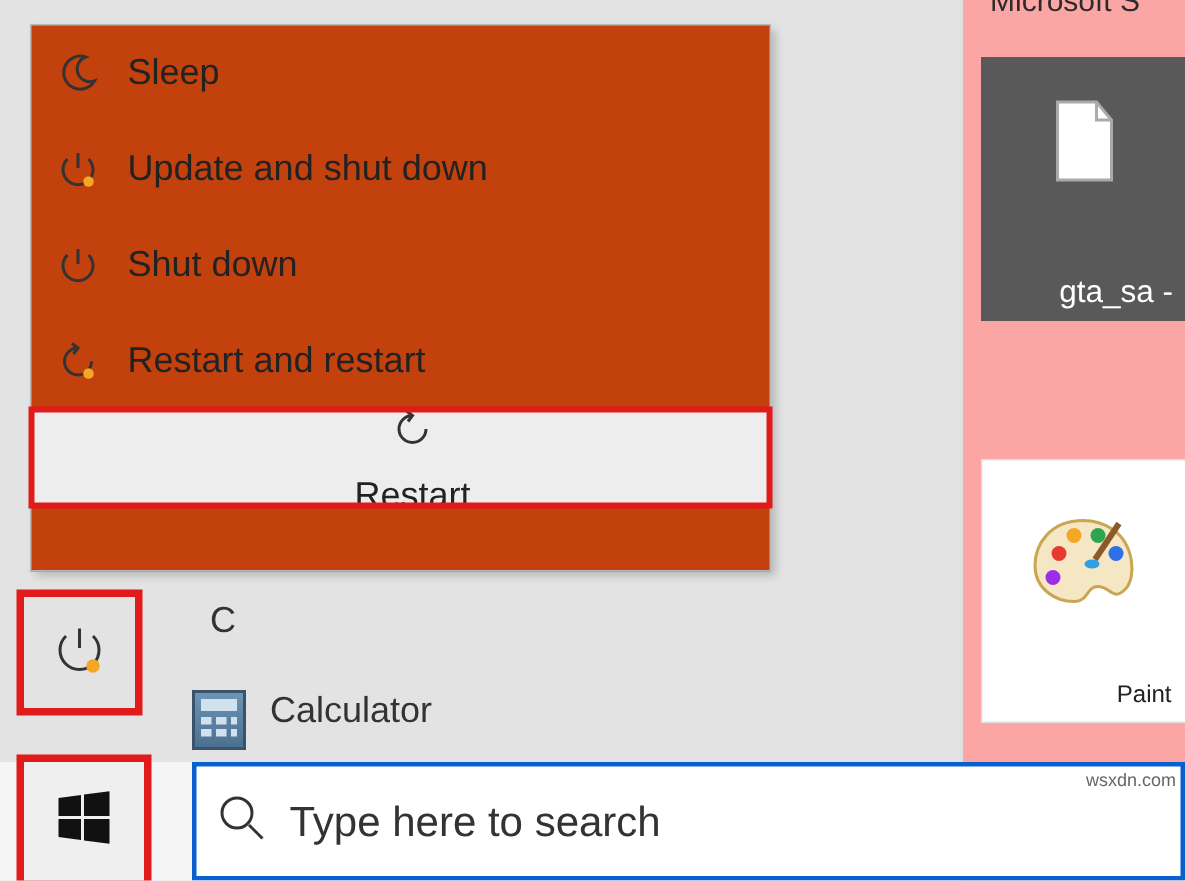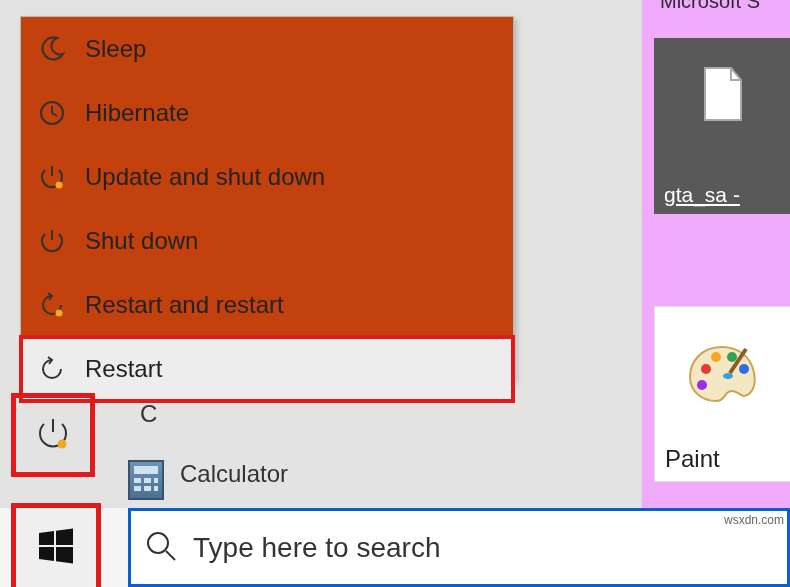--- a/index.html
+++ b/index.html
@@ -13,22 +13,23 @@
     position: relative;
   }
   
   
   .tiles-col {
     position: absolute;
     right: 0;
     top: 0;
     width: 150px;
     height: 100%;
-    background: #f0abfc;
+    background: #fca5a5;
     border-left: 2px solid #e0e0e0;
+    text-align: right;
   }
   .top-label {
     position: absolute;
     left: 18px;
     top: -10px;
     font-size: 20px;
     color: #2b2b2b;
   }
   .gta-tile {
     position: absolute;
@@ -42,41 +43,41 @@
     padding: 8px 10px;
     display: flex;
     flex-direction: column;
   }
   .gta-tile .doc-icon {
     align-self: center;
     margin-top: 20px;
     margin-bottom: 20px;
   }
   .doc-icon svg { display:block; }
-  .gta-txt { line-height: 1.1; margin-top: auto; text-decoration: underline; }
+  .gta-txt { line-height: 1.1; margin-top: auto; }
   
   .paint-tile {
     position: absolute;
     left: 12px;
     top: 306px;
     width: 138px;
     height: 176px;
     background: #fff;
     border: 1px solid #e0e0e0;
     padding: 8px 10px;
     display: flex;
     flex-direction: column;
   }
   .paint-icon {
     align-self: center;
     margin-top: 28px;
     margin-bottom: 8px;
   }
   .paint-txt {
-    font-size: 24px;
+    font-size: 16px;
     color: #222;
     margin-top: auto;
   }
   
   .chevron {
     position: absolute;
     color: #555;
   }
   .chevron svg { display:block; }
   .chev1 { right: 168px; top: 68px; }
@@ -160,20 +161,21 @@
     font-size: 24px;
     color: #222;
     width: 100%;
   }
   .pm-item.sel {
     background: #ededed;
   }
   .pm-item.hl {
     outline: 4px solid #e11b1b;
     outline-offset: -2px;
+    flex-direction: column;
   }
   .pm-icon { width: 30px; display:flex; justify-content:center; }
   
   
   .power-btn {
     position: absolute;
     left: 16px;
     top: 398px;
     width: 74px;
     height: 74px;
@@ -288,29 +290,20 @@
     <span class="pm-icon">
       <svg width="26" height="26">
           <path d="M18 2 A11 11 0 1 0 24 18 A8 8 0 0 1 18 2 Z"></path>
         </svg>
     </span>
     <span>Sleep</span>
   </div>
   <div class="pm-item">
     <span class="pm-icon">
       <svg width="26" height="26">
-          <circle cx="13" cy="13" r="11"></circle>
-          <path d="M13 6 V13 L18 16"></path>
-        </svg>
-    </span>
-    <span>Hibernate</span>
-  </div>
-  <div class="pm-item">
-    <span class="pm-icon">
-      <svg width="26" height="26">
           <path d="M13 2 V12"></path>
           <path d="M6 6 A10 10 0 1 0 20 6"></path>
           <circle cx="20" cy="21" r="3.5" fill="#f5a623" stroke="none"></circle>
         </svg>
     </span>
     <span>Update and shut down</span>
   </div>
   <div class="pm-item">
     <span class="pm-icon">
       <svg width="26" height="26">

